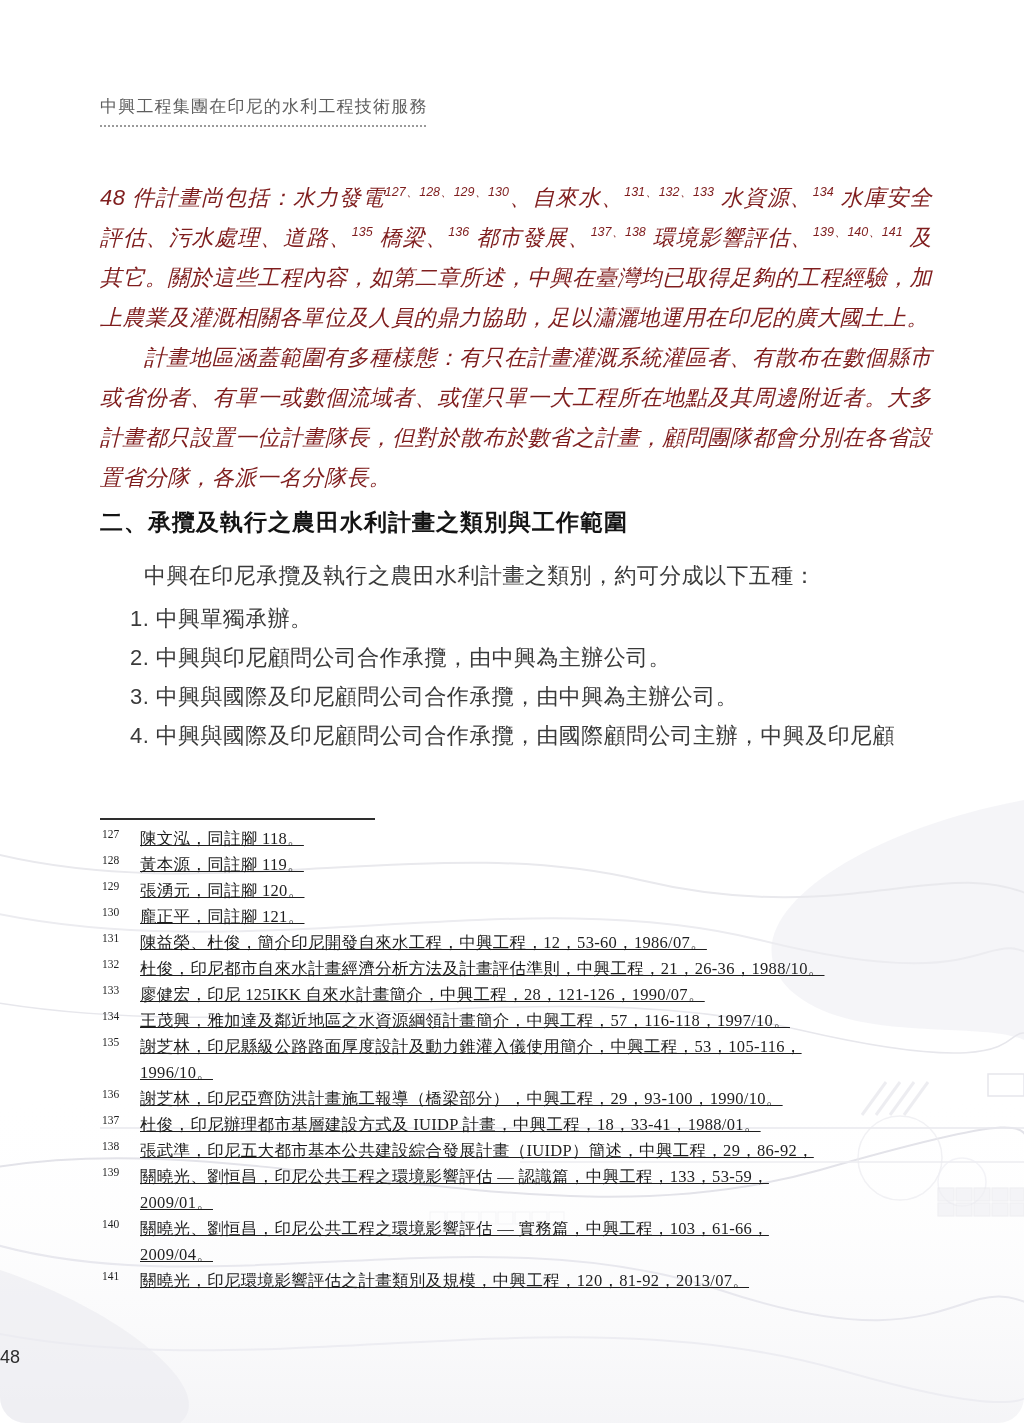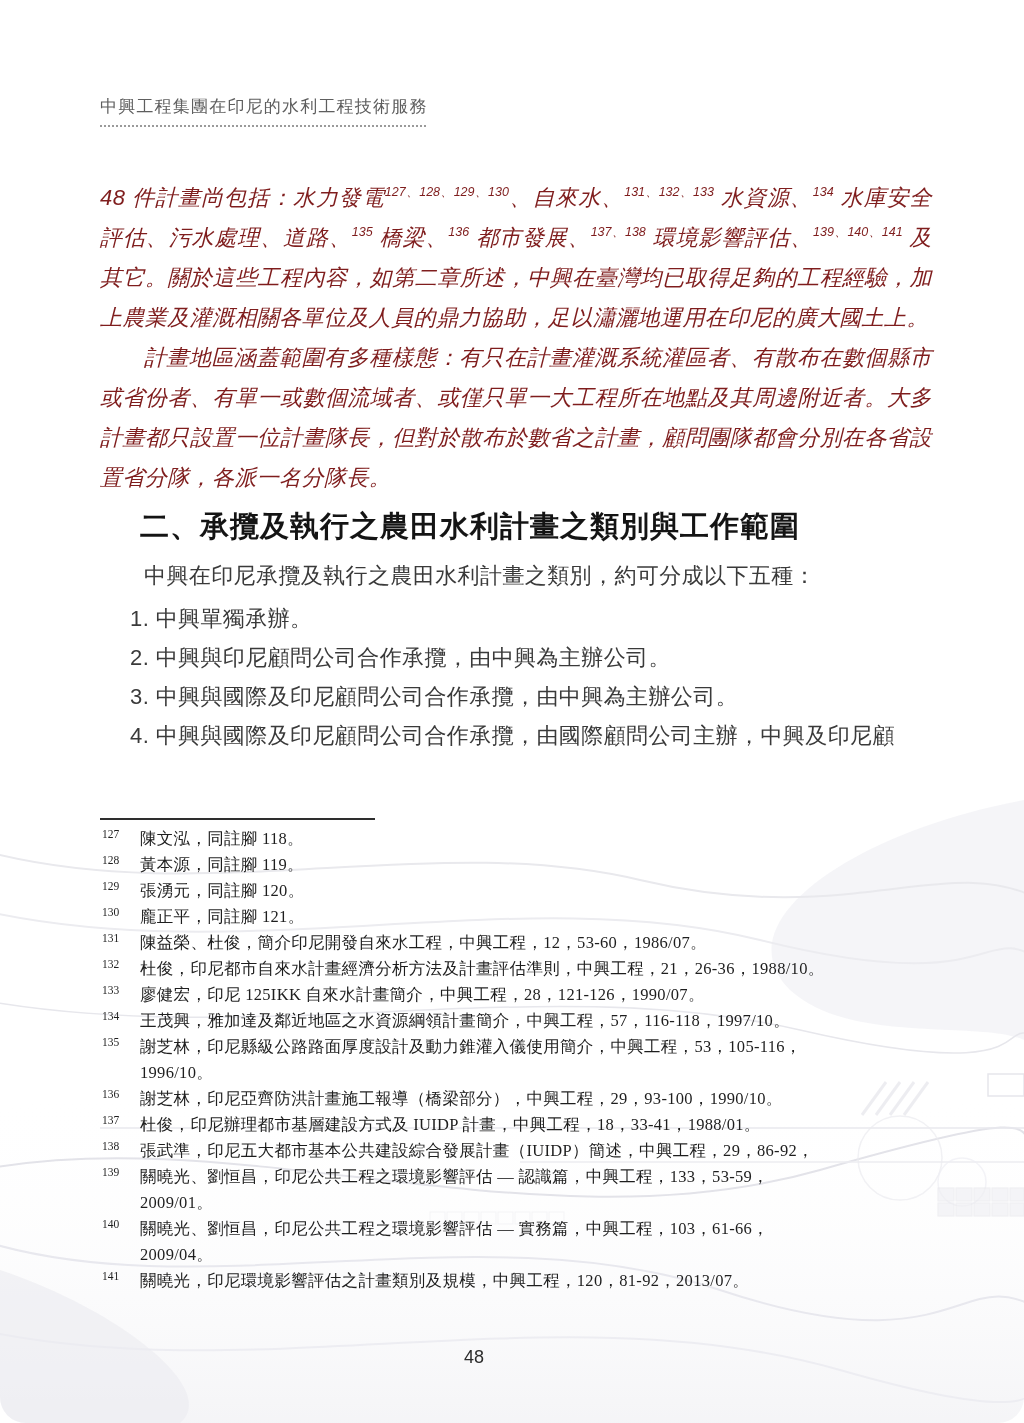--- a/index.html
+++ b/index.html
@@ -26,23 +26,22 @@
   }
   .para-1 { top:178px; }
   .para-2 { top:338px; text-indent:2em; }
   .sup {
     font-size:12.5px; letter-spacing:0;
     position:relative; top:-9px; line-height:0;
   }
 
   .section-heading {
     position:absolute; top:507px; left:100px; width:832px;
-    font-size:29px; font-weight:bold; color:#141414; letter-spacing:1px;
+    font-size:23px; font-weight:bold; color:#141414; letter-spacing:1px;
     white-space:nowrap;
-    margin-left:40px;
   }
   .section-intro {
     position:absolute; top:560px; left:100px; width:832px;
     font-size:22px; line-height:32px; color:#3a3a3a;
     text-indent:2em; letter-spacing:0.4px;
   }
   .type-list {
     position:absolute; top:599px; left:100px; width:832px;
     font-size:22px; color:#3a3a3a; letter-spacing:0.4px;
   }
@@ -50,30 +49,30 @@
 
   .footnote-rule {
     position:absolute; top:818px; left:100px; width:275px; height:0;
     border-top:2px solid #2e2e2e;
   }
   .footnotes {
     position:absolute; top:826px; left:100px; width:836px;
     font-family:"Liberation Serif", serif;
     font-size:16.5px; color:#1e1e1e; letter-spacing:0.3px;
   }
-  .footnote { position:relative; padding-left:40px; }
+  .footnote { position:relative; padding-left:40px;text-decoration:underline; }
   .fn-num {
     position:absolute; left:2px; top:2px;
     font-size:11.5px; letter-spacing:0;
   }
   .fn-line { display:block; line-height:26px; }
 
   .page-number {
     position:absolute; top:1347px; left:0; width:948px;
-    text-align:center; font-size:18px; color:#2c2c2c;
+    text-align:left; font-size:18px; color:#2c2c2c;
   }
 </style>
 </head>
 <body>
 
 <div class="page">
 
   <svg class="watermark" viewBox="0 0 1024 633" xmlns="http://www.w3.org/2000/svg" aria-hidden="true">
     <defs>
       <linearGradient id="softg" x1="0" y1="0" x2="0" y2="1">

